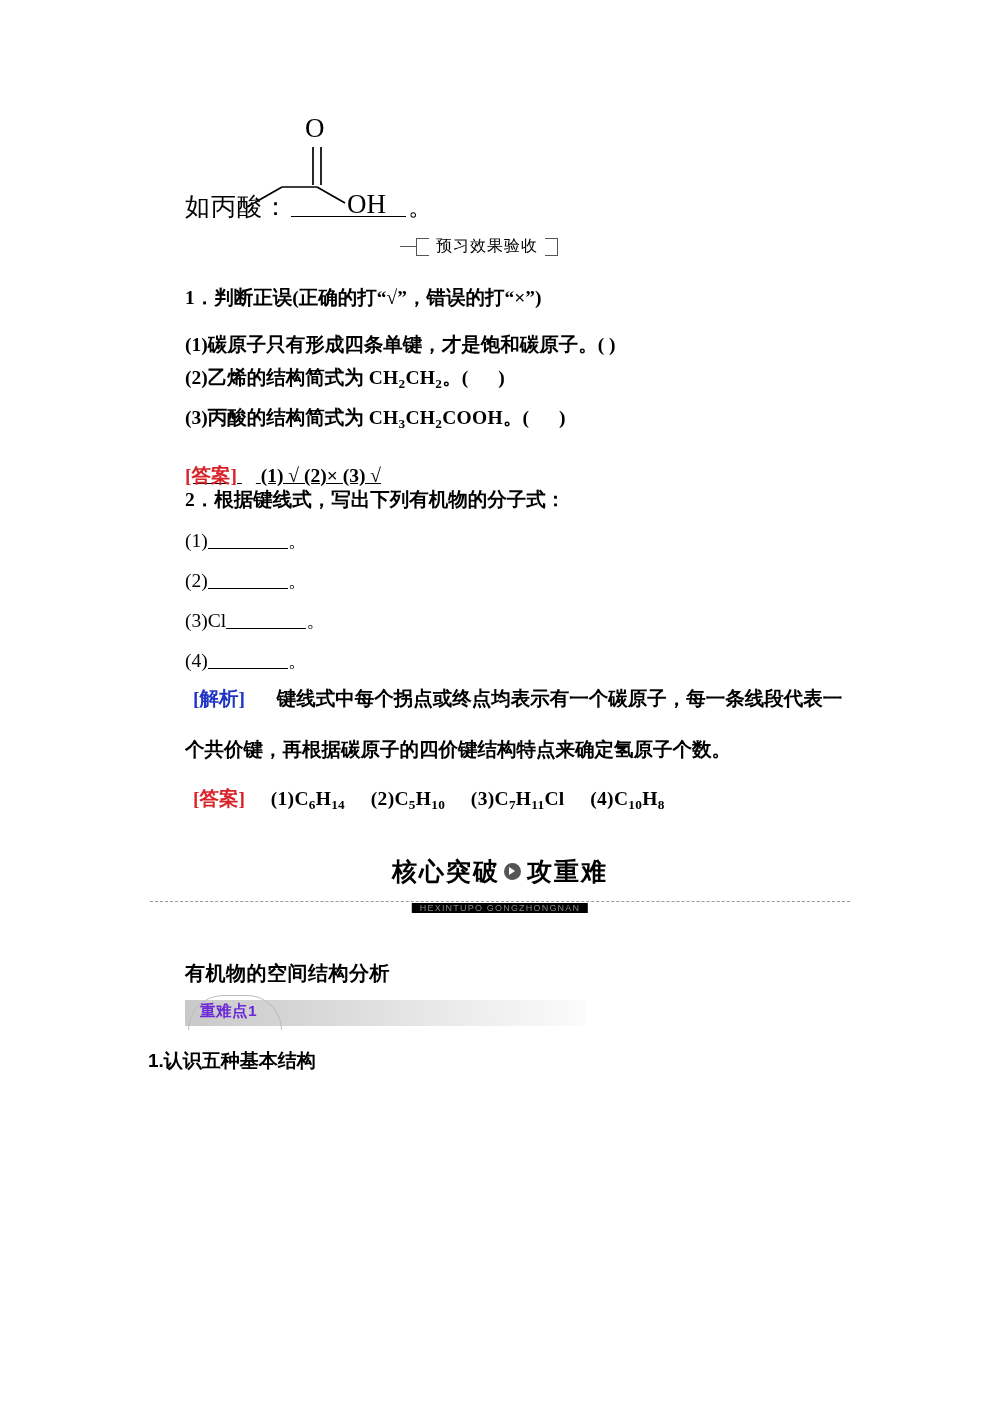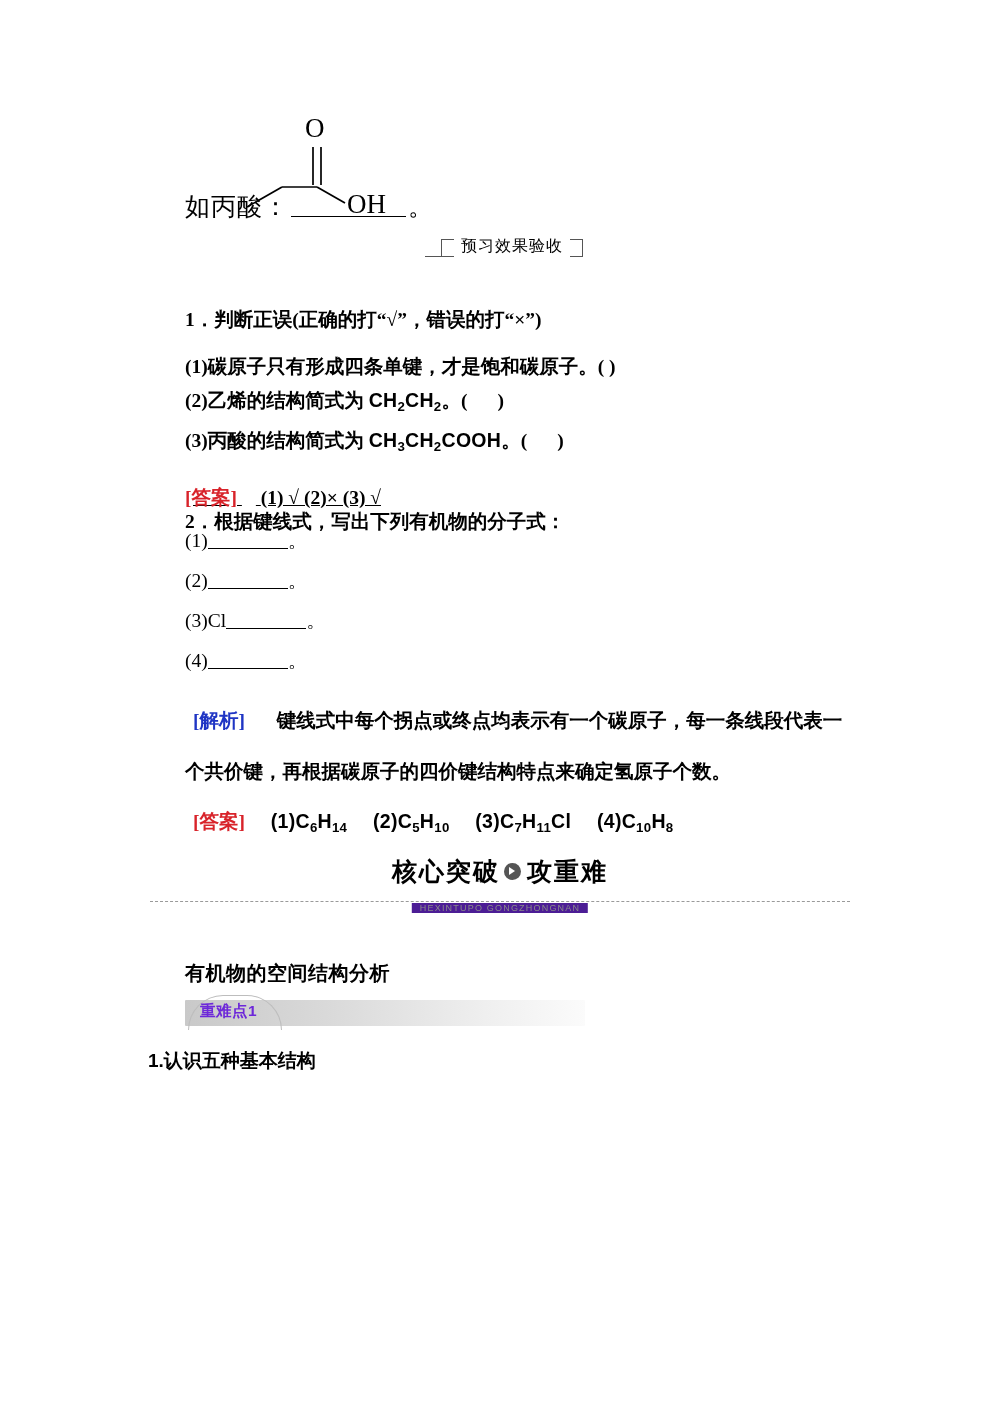--- a/index.html
+++ b/index.html
@@ -44,24 +44,24 @@
     width: 115px;
     border-bottom: 1.6px solid #000;
     height: 20px;
     vertical-align: -2px;
     margin: 0 2px;
   }
 
   
   .sec-head {
     position: absolute;
-    left: 425px;
+    left: 400px;
     top: 236px;
     display: flex;
-    align-items: flex-end;
+    align-items: center;
     font-size: 16px;
     letter-spacing: 1px;
   }
   .sec-head .bracket-l,
   .sec-head .bracket-r {
     width: 12px;
     height: 16px;
     border-top: 1.4px solid #555;
     border-bottom: 1.4px solid #555;
   }
@@ -81,23 +81,23 @@
 
   
   .line {
     position: absolute;
     left: 185px;
     font-size: 19.5px;
     line-height: 26px;
     white-space: nowrap;
     font-family: "Liberation Serif", serif;
   }
-  .bold { font-weight: bold; margin-top: 22px; }
+  .bold { font-weight: bold; }
   .mono-chem {
-    font-family: Liberation Sans, sans-serif;
+    font-family: Liberation Serif, serif;
     font-weight: bold;
     letter-spacing: 0.3px;
   }
   sub { font-size: 0.68em; vertical-align: -0.28em; }
 
   .ans-tag {
     color: #d8232a;
     font-weight: bold;
   }
   .jiexi-tag {
@@ -169,21 +169,21 @@
   }
   .banner-pinyin {
     position: absolute;
     left: 50%;
     transform: translateX(-50%);
     top: 48px;
     font-size: 9px;
     letter-spacing: 1.2px;
     color: #8a8a8a;
     font-family: "Liberation Sans", sans-serif;
-    background: #4c1d95;
+    background: #000000;
     padding: 0 8px;
   }
 
   
   .topic-title {
     position: absolute;
     left: 185px;
     top: 960px;
     font-size: 20px;
     font-weight: bold;

